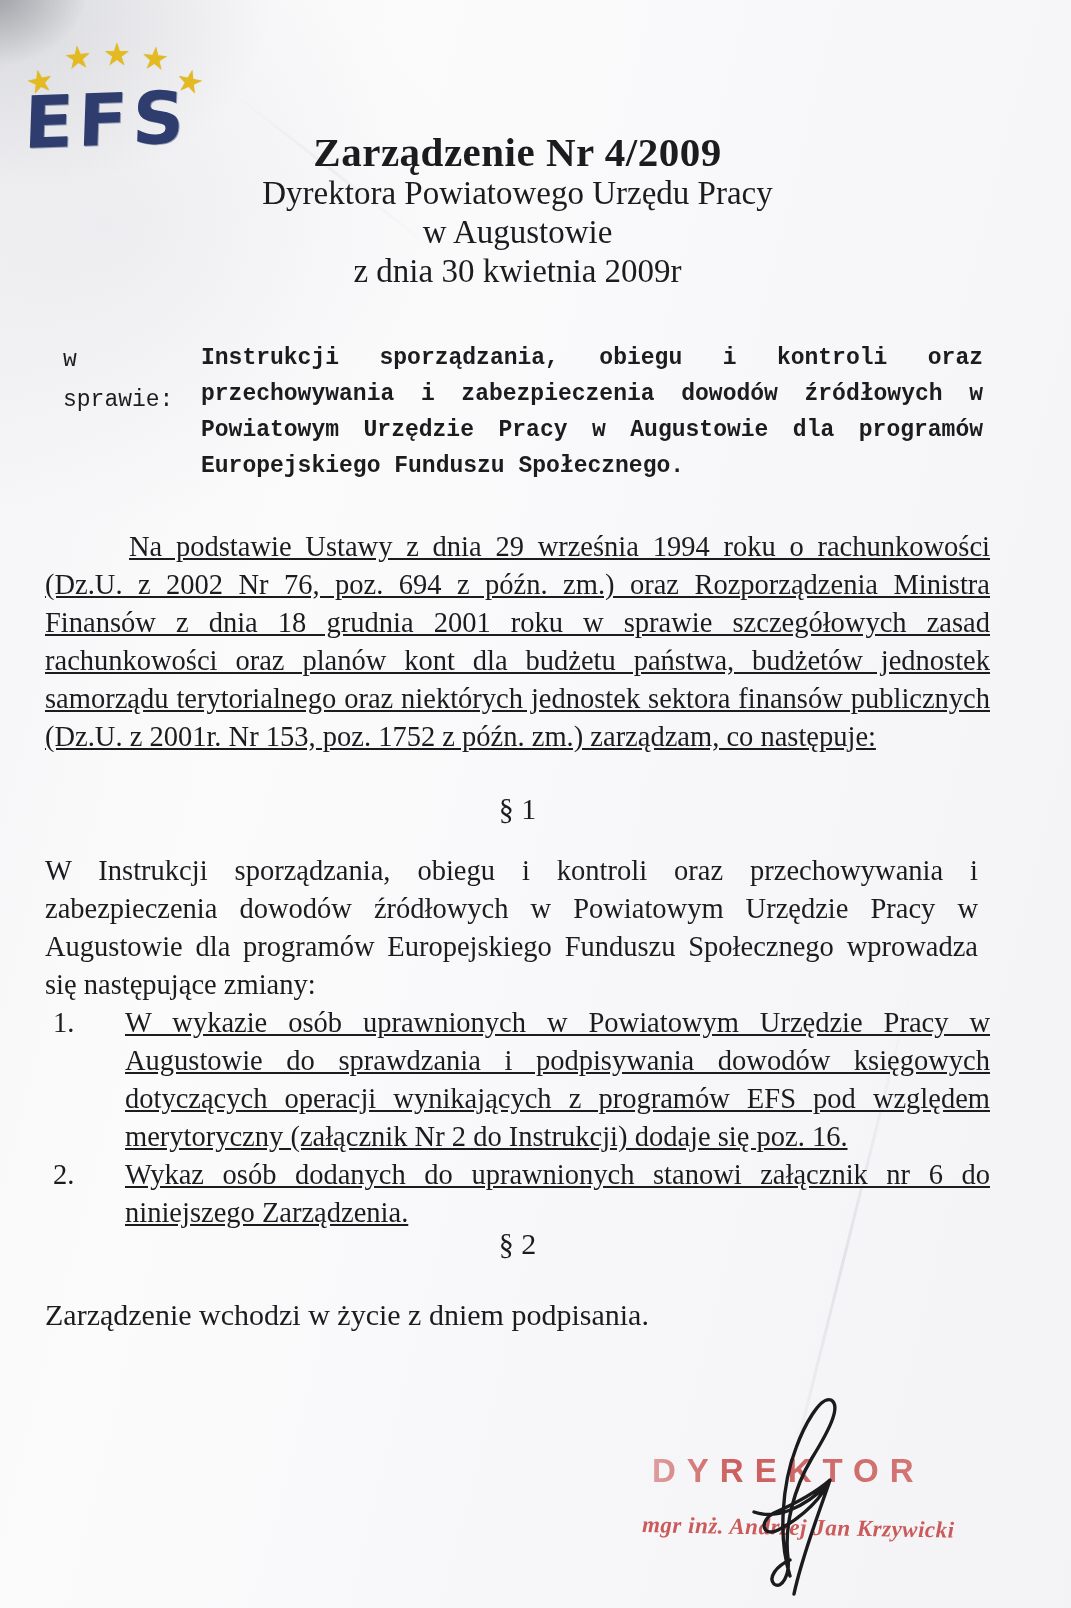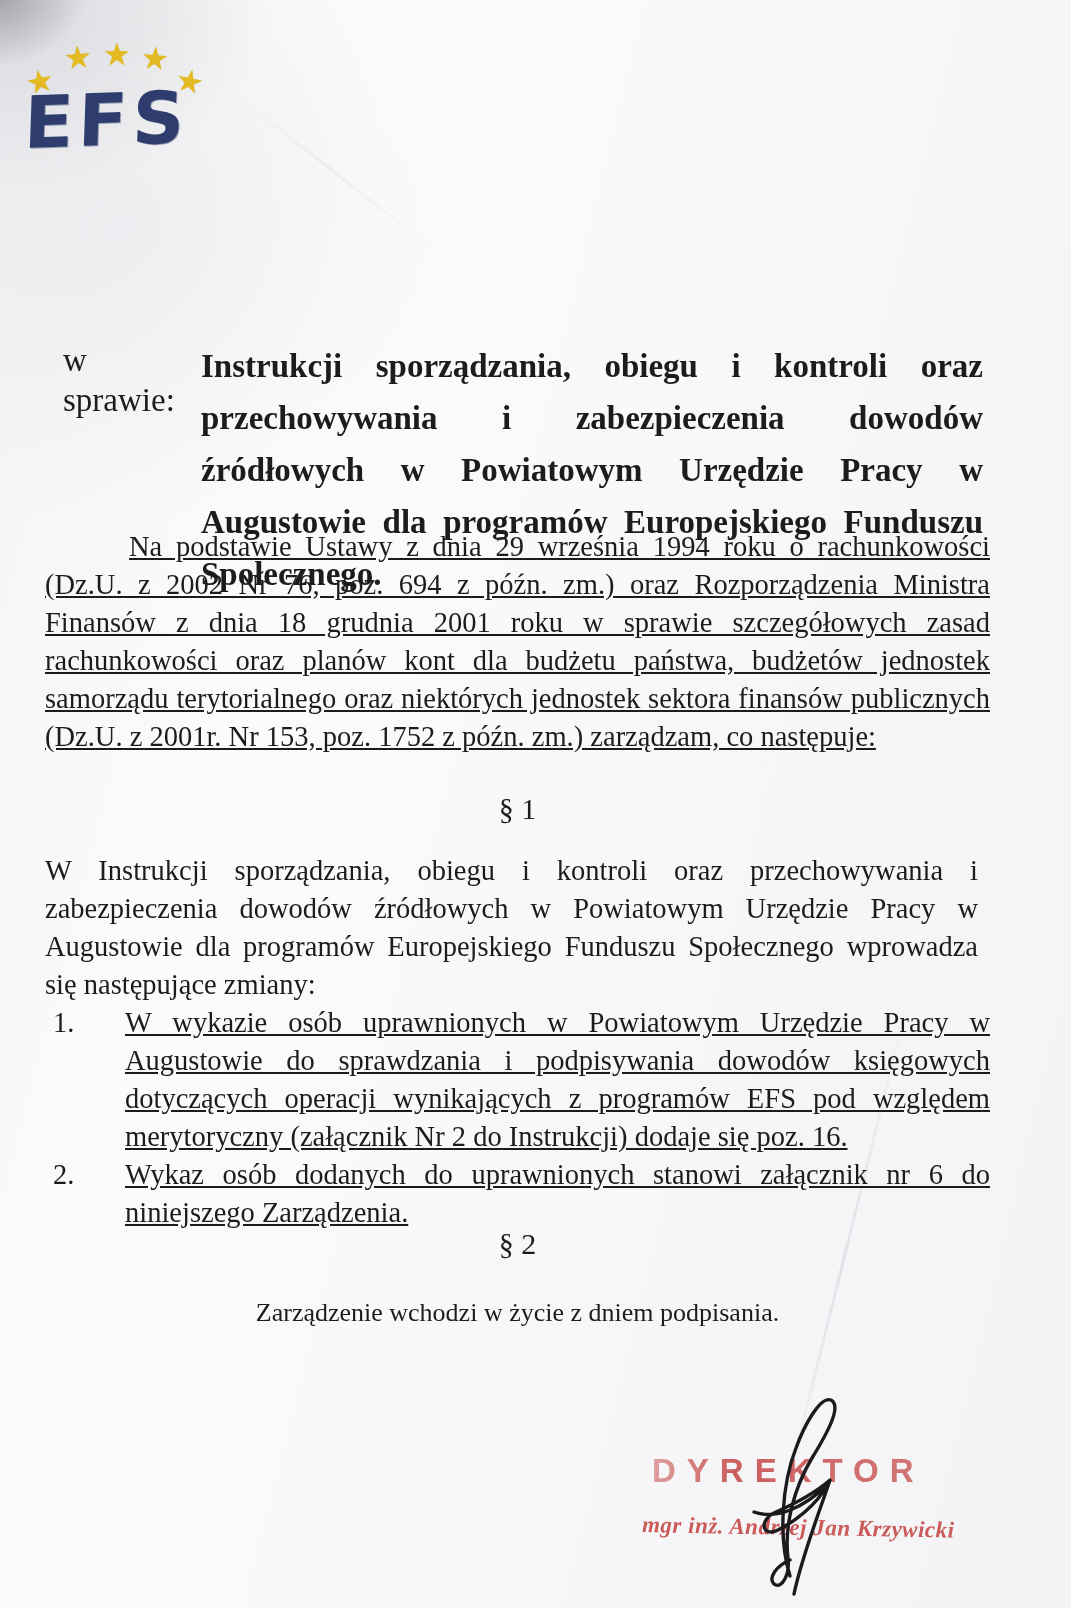--- a/index.html
+++ b/index.html
@@ -53,39 +53,39 @@
     transform:rotate(-2deg) skewX(-4deg);
     text-shadow:1px 1px 0 rgba(46,61,110,.45);
   }
 
   
   .header{position:absolute;left:45px;top:130px;width:945px;text-align:center;}
   .header .title{font-size:41px;font-weight:bold;letter-spacing:.5px;line-height:44px;}
   .header .sub{font-size:33px;line-height:39px;}
 
   
-  .subject{position:absolute;left:63px;top:340px;width:920px;display:flex;font-size:33px;}
+  .subject{position:absolute;left:63px;top:340px;width:920px;display:flex;font-size:23px;font-family:Liberation Mono, monospace;}
   .subject .label{flex:none;width:138px;line-height:40px;}
-  .subject .text{flex:1;font-weight:bold;text-align:justify;line-height:52px;}
+  .subject .text{flex:1;font-weight:bold;text-align:justify;line-height:36px;}
 
   
   .legal{
     position:absolute;left:45px;top:528px;width:945px;
     font-size:28.5px;line-height:38px;text-align:justify;text-indent:84px;text-decoration:underline;
   }
   .sec-head{position:absolute;left:45px;width:945px;text-align:center;font-size:30px;}
   .sec1-head{top:792px;}
   .sec2-head{top:1227px;}
   .sec1-body{position:absolute;left:45px;top:852px;width:945px;font-size:28.5px;line-height:38px;}
   .sec1-body .intro{text-align:justify;margin:0 12px 0 0;}
   .olist{margin:0;padding:0;list-style:none;}
   .olist .item{display:flex;}
   .olist .num{flex:none;width:80px;padding-left:8px;box-sizing:border-box;}
   .olist .itext{flex:1;text-align:justify;text-decoration:underline;}
-  .closing{position:absolute;left:45px;top:1298px;width:945px;font-size:26px;text-align:center;}
+  .closing{position:absolute;left:45px;top:1298px;width:945px;font-size:30px;}
 
   
   .sig{position:absolute;left:620px;top:1378px;width:400px;height:225px;}
   .stamp-title{
     position:absolute;left:32px;top:74px;
     font-family:"Liberation Sans", sans-serif;
     font-weight:bold;font-size:33px;letter-spacing:11px;
     color:var(--stamp-red);
     opacity:.88;
     -webkit-mask-image:linear-gradient(92deg, rgba(0,0,0,.55) 0%, rgba(0,0,0,.95) 30%, rgba(0,0,0,.8) 100%);
@@ -112,20 +112,26 @@
 
   <div class="logo">
     <span class="star">★</span>
     <span class="star">★</span>
     <span class="star">★</span>
     <span class="star">★</span>
     <span class="star">★</span>
     <span class="efs-text">EFS</span>
   </div>
 
+  <div class="header">
+    <div class="title">Zarządzenie Nr 4/2009</div>
+    <div class="sub">Dyrektora Powiatowego Urzędu Pracy</div>
+    <div class="sub">w Augustowie</div>
+    <div class="sub">z dnia 30 kwietnia 2009r</div>
+  </div>
 
   <div class="subject">
     <div class="label">w sprawie:</div>
     <div class="text">Instrukcji sporządzania, obiegu i kontroli oraz przechowywania i zabezpieczenia dowodów źródłowych w Powiatowym Urzędzie Pracy w Augustowie dla programów Europejskiego Funduszu Społecznego.</div>
   </div>
 
   <div class="legal">Na podstawie Ustawy z dnia 29 września 1994 roku o rachunkowości (Dz.U. z 2002 Nr 76, poz. 694 z późn. zm.) oraz Rozporządzenia Ministra Finansów z dnia 18 grudnia 2001 roku w sprawie szczegółowych zasad rachunkowości oraz planów kont dla budżetu państwa, budżetów jednostek samorządu terytorialnego oraz niektórych jednostek sektora finansów publicznych (Dz.U. z 2001r. Nr 153, poz. 1752 z późn. zm.) zarządzam, co następuje:</div>
 
   <div class="sec-head sec1-head">§ 1</div>
   <div class="sec1-body">

